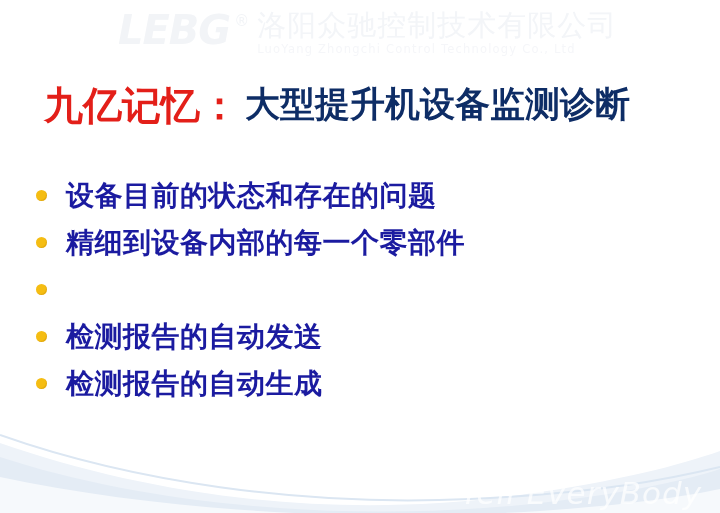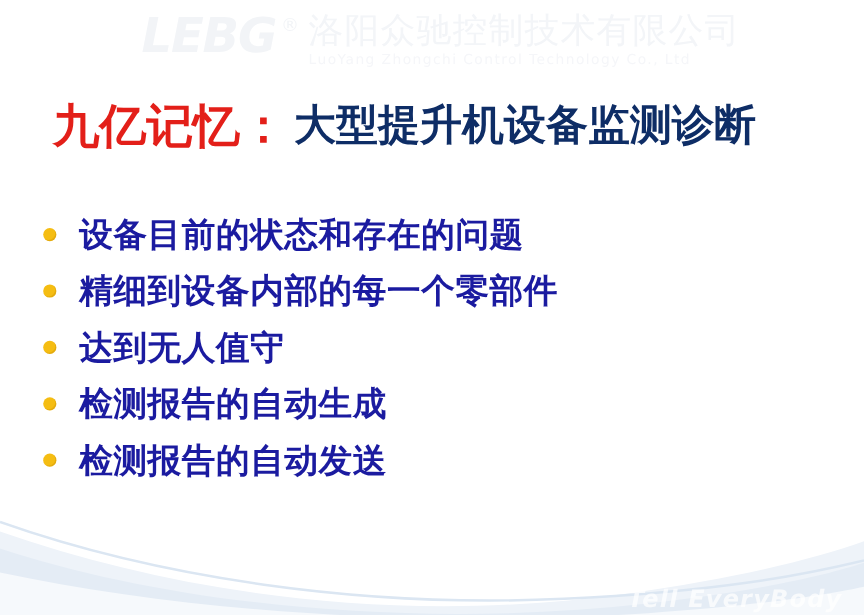--- a/index.html
+++ b/index.html
@@ -140,23 +140,23 @@
     pointer-events: none;
   }
   .bottom-deco svg {
     display: block;
   }
   .footer-watermark {
     position: absolute;
     right: 18px;
     bottom: 2px;
     font-family: "DejaVu Sans", "Liberation Sans", sans-serif;
-    font-size: 20px;
+    font-size: 31px;
     font-style: italic;
-    font-weight: 700;
+    font-weight: 400;
     color: rgba(255,255,255,0.72);
     letter-spacing: 1px;
     white-space: nowrap;
     user-select: none;
   }
 </style>
 </head>
 <body>
 
 <div class="slide">
@@ -185,31 +185,30 @@
     </div>
 
     <div class="bullet-item">
       <span class="bullet-dot"></span>
       <span class="bullet-text">精细到设备内部的每一个零部件</span>
     </div>
 
 
     <div class="bullet-item">
       <span class="bullet-dot"></span>
-      <span class="bullet-text">达到无人值守</span>
+    </div>
+
+    <div class="bullet-item">
+      <span class="bullet-dot"></span>
+      <span class="bullet-text">检测报告的自动发送</span>
     </div>
 
     <div class="bullet-item">
       <span class="bullet-dot"></span>
       <span class="bullet-text">检测报告的自动生成</span>
-    </div>
-
-    <div class="bullet-item">
-      <span class="bullet-dot"></span>
-      <span class="bullet-text">检测报告的自动发送</span>
     </div>
 
   </div>
 
   <div class="bottom-deco">
     <svg width="720" height="80" viewBox="0 0 720 80" xmlns="http://www.w3.org/2000/svg">
       <path d="M0,10 C150,62 330,88 520,62 C620,48 680,32 720,18 L720,80 L0,80 Z" fill="#eef3f9"></path>
       <path d="M0,24 C140,70 340,92 540,70 C630,60 690,46 720,36 L720,80 L0,80 Z" fill="#e4ecf5"></path>
       <path d="M0,2 C130,48 300,74 470,66 C600,60 670,46 720,34" fill="none" stroke="#dbe6f2" stroke-width="2"></path>
       <path d="M0,44 C160,78 360,90 540,78 C640,71 692,62 720,56 L720,80 L0,80 Z" fill="#f6f9fc"></path>

